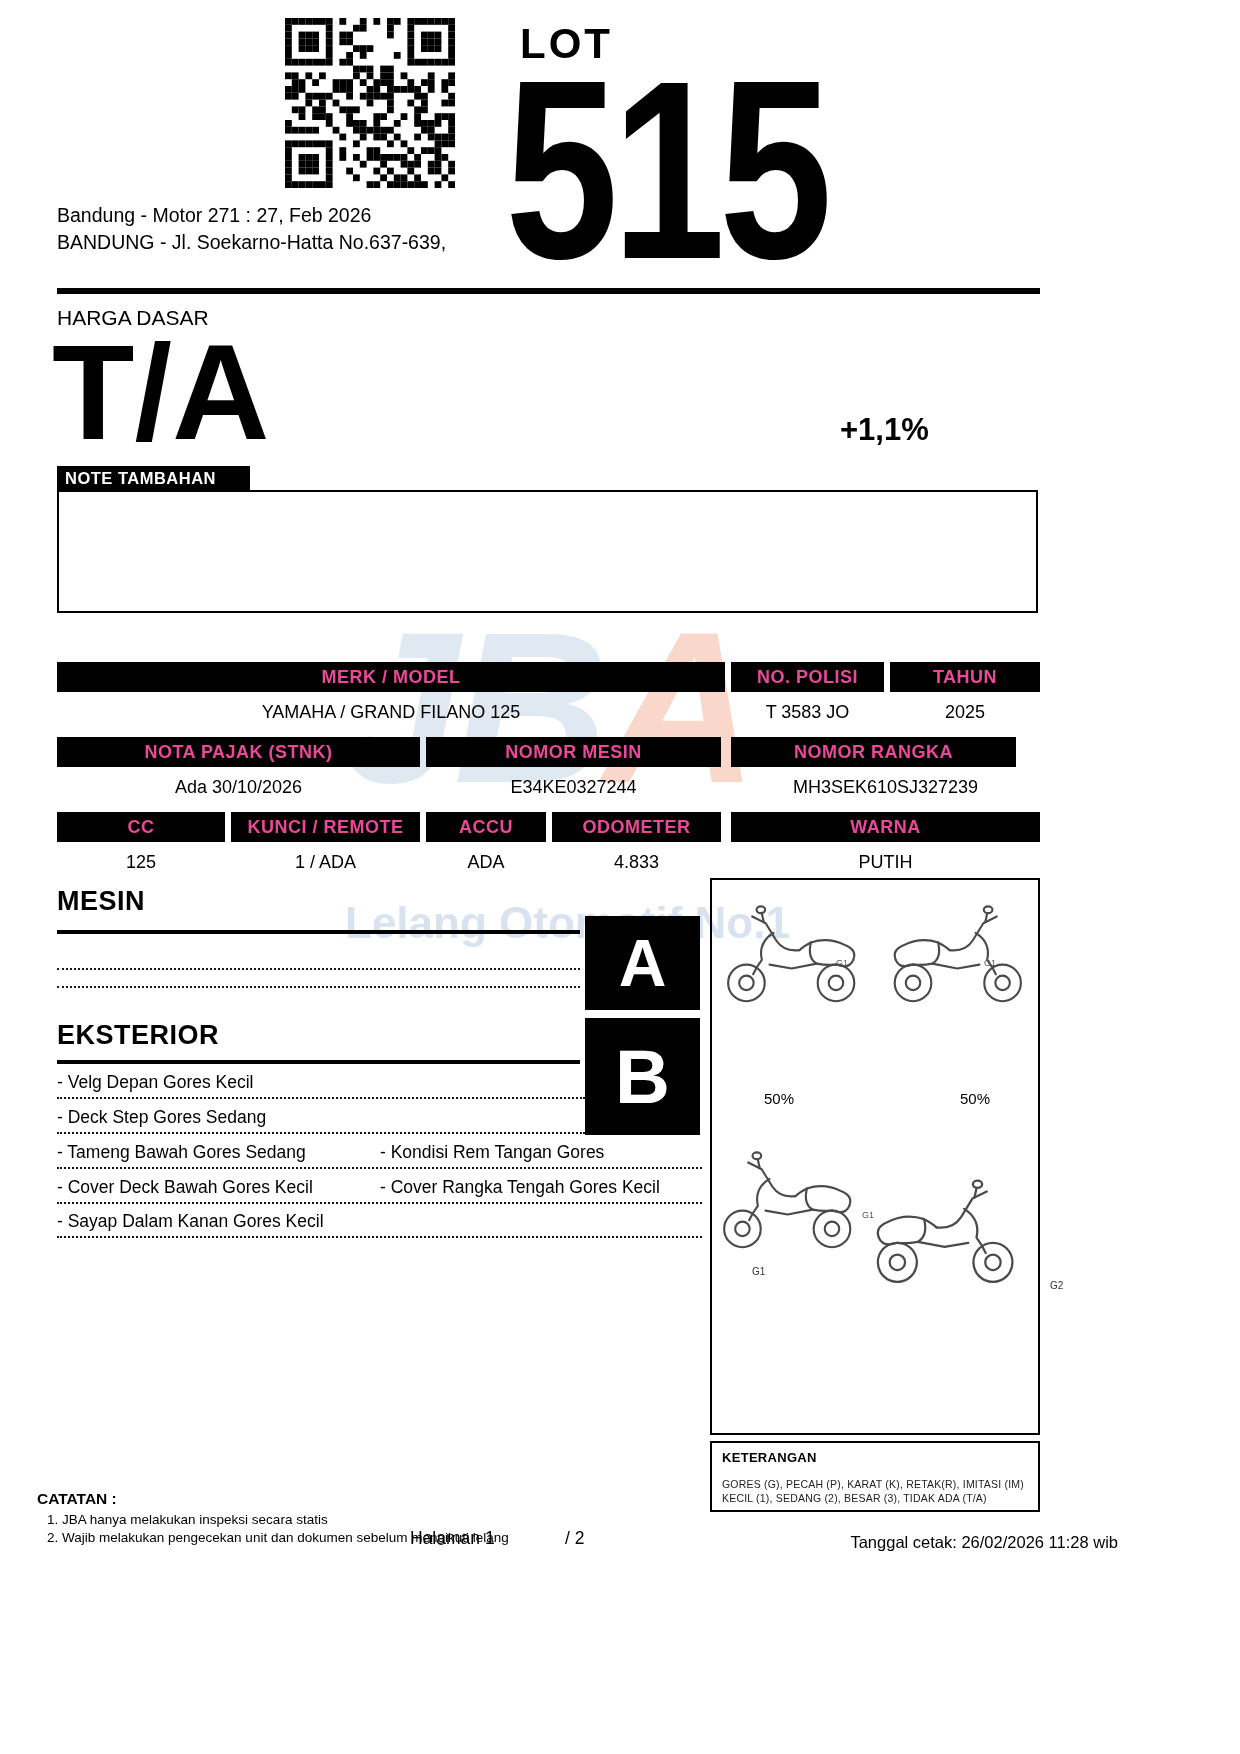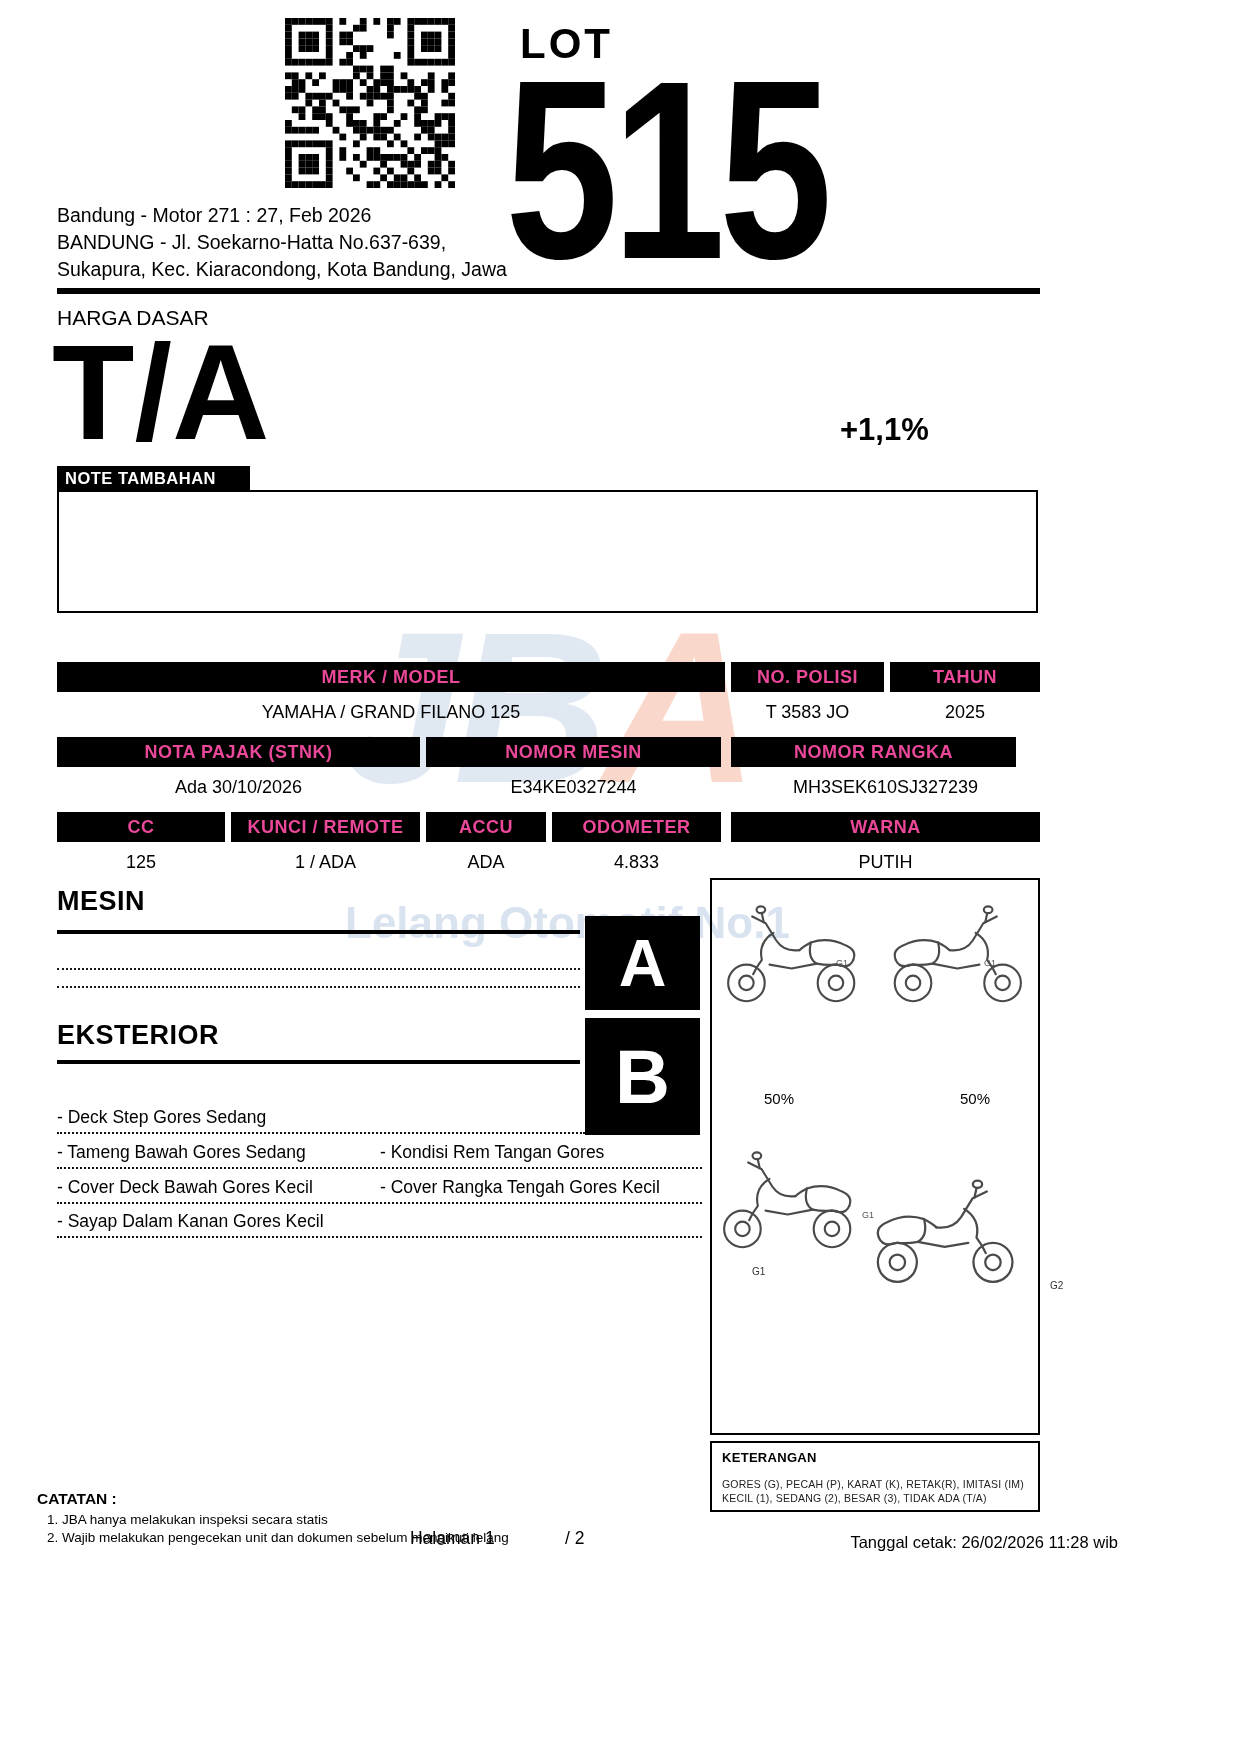--- a/index.html
+++ b/index.html
@@ -381,21 +381,20 @@
         <rect x="163.2" y="163.2" width="6.8" height="6.8"></rect>
       </svg>
   </div>
 
   <div class="lot-label">LOT</div>
   <div class="lot-number">515</div>
 
   <div class="address">
     <div>Bandung - Motor 271 : 27, Feb 2026</div>
     <div>BANDUNG - Jl. Soekarno-Hatta No.637-639,</div>
-    <div>Sukapura, Kec. Kiaracondong, Kota Bandung, Jawa</div>
   </div>
 
   <div class="rule-double"></div>
 
   <div class="harga-label">HARGA DASAR</div>
   <div class="harga-value">T/A</div>
   <div class="increment">+1,1%</div>
 
   <div class="note-label">NOTE TAMBAHAN</div>
   <div class="note-box"></div>
@@ -428,20 +427,23 @@
   <div class="sec-title" style="top:886px">MESIN</div>
   <div class="sec-rule" style="top:930px;width:523px"></div>
   <div class="dotline" style="top:968px;width:523px"></div>
   <div class="dotline" style="top:986px;width:523px"></div>
   <div class="grade grade-a">A</div>
 
   <div class="sec-title" style="top:1020px">EKSTERIOR</div>
   <div class="sec-rule" style="top:1060px;width:523px"></div>
   <div class="grade grade-b">B</div>
 
+  <div class="ex-row" style="top:1072px;width:528px">
+    <span>- Velg Depan Gores Kecil</span>
+  </div>
   <div class="ex-row" style="top:1107px;width:528px">
     <span>- Deck Step Gores Sedang</span>
   </div>
   <div class="ex-row" style="top:1142px;width:645px">
     <span>- Tameng Bawah Gores Sedang</span>
     <span class="right">- Kondisi Rem Tangan Gores</span>
   </div>
   <div class="ex-row" style="top:1177px;width:645px">
     <span>- Cover Deck Bawah Gores Kecil</span>
     <span class="right">- Cover Rangka Tengah Gores Kecil</span>

